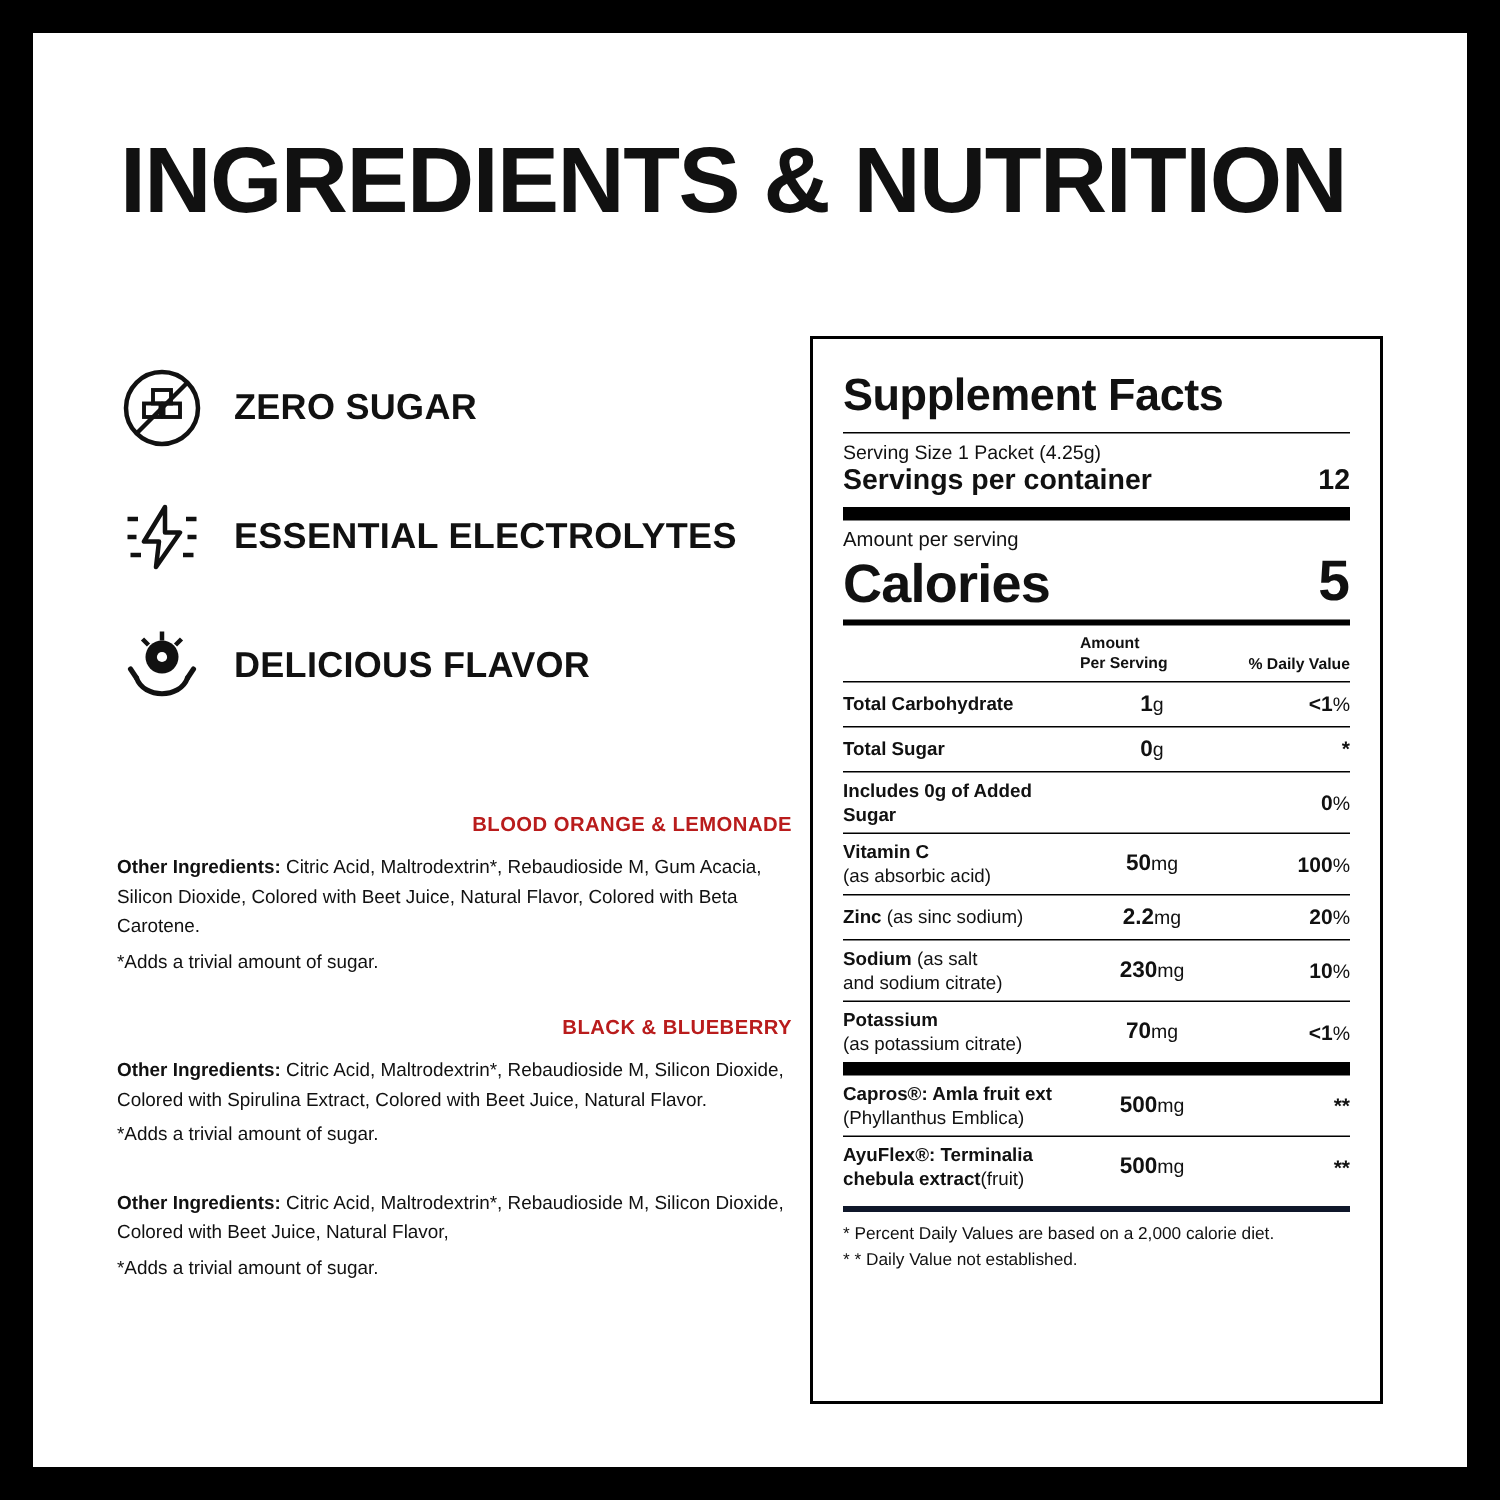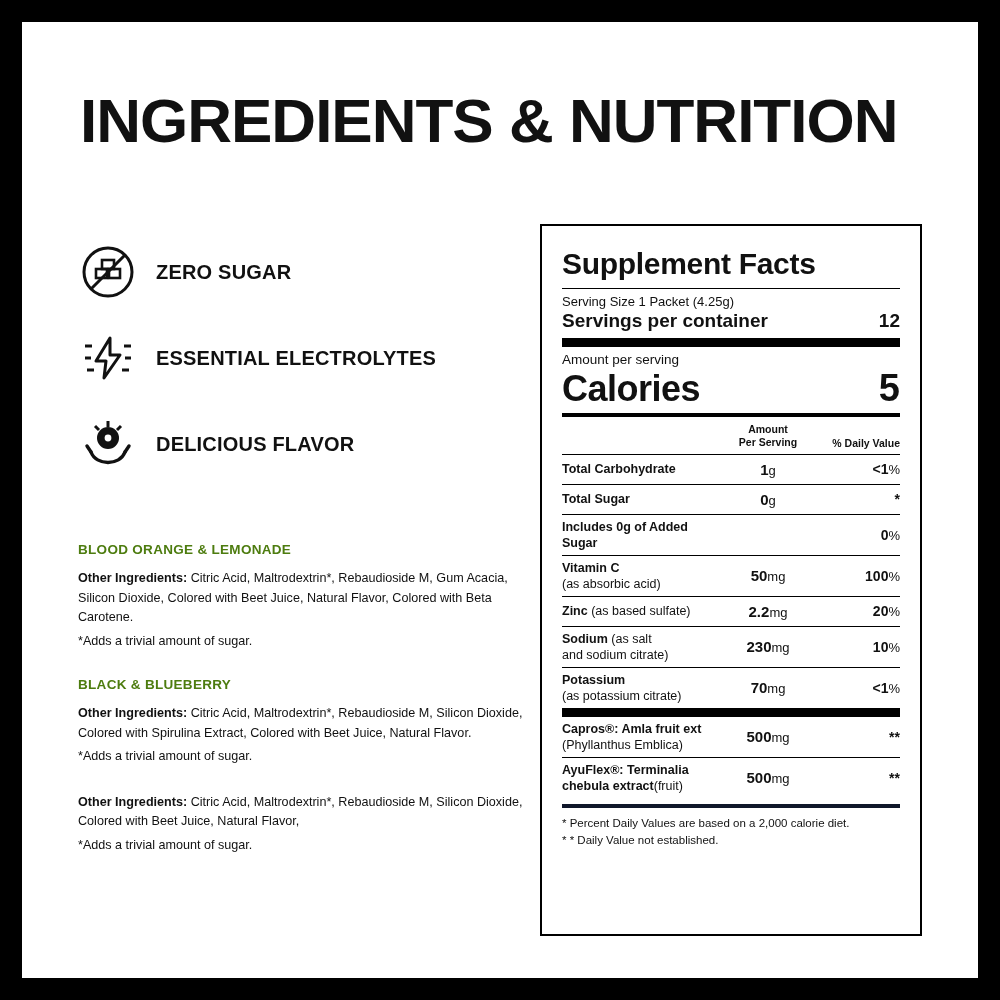--- a/index.html
+++ b/index.html
@@ -48,39 +48,40 @@
     height: 56px;
     margin-bottom: 30px;
   }
   .feature .ico {
     width: 56px; height: 56px;
     flex: 0 0 56px;
     display: block;
   }
   .feature .flabel {
     margin-left: 20px;
-    font-size: 20px;
+    font-size: 24px;
     font-weight: 700;
     letter-spacing: 0.2px;
     color: #111;
     white-space: nowrap;
   }
 
   .flavors {
     position: absolute;
     left: 56px; top: 520px;
     width: 450px;
   }
   .flavor { margin-bottom: 26px; }
   .flavor-name {
     font-size: 13.5px;
     font-weight: 700;
     letter-spacing: 0.3px;
-    color: #4d7c0f;
+    color: #b91c1c;
     margin-bottom: 12px;
+    text-align: right;
   }
   .flavor-body {
     font-size: 12.6px;
     line-height: 1.55;
     color: #111;
   }
   .flavor-body b { font-weight: 700; }
   .flavor-note {
     font-size: 12.6px;
     line-height: 1.55;
@@ -139,21 +140,21 @@
 
   .hdr-row {
     display: flex;
     justify-content: flex-end;
     align-items: flex-end;
     padding: 6px 0 5px 0;
     gap: 0;
   }
   .hdr-amount {
     width: 96px;
-    text-align: center;
+    text-align: left;
     font-size: 10.5px;
     font-weight: 700;
     line-height: 1.25;
     color: #111;
   }
   .hdr-dv {
     width: 84px;
     text-align: right;
     font-size: 10.5px;
     font-weight: 700;
@@ -326,21 +327,21 @@
         <div class="n-dv"><b>0</b><span>%</span></div>
       </div>
 
       <div class="nrow">
         <div class="n-name"><b>Vitamin C</b><br><span>(as absorbic acid)</span></div>
         <div class="n-amt"><b>50</b><span>mg</span></div>
         <div class="n-dv"><b>100</b><span>%</span></div>
       </div>
 
       <div class="nrow">
-        <div class="n-name"><b>Zinc</b><span> (as based sulfate)</span></div>
+        <div class="n-name"><b>Zinc</b><span> (as sinc sodium)</span></div>
         <div class="n-amt"><b>2.2</b><span>mg</span></div>
         <div class="n-dv"><b>20</b><span>%</span></div>
       </div>
 
       <div class="nrow">
         <div class="n-name"><b>Sodium</b><span> (as salt</span><br><span>and sodium citrate)</span></div>
         <div class="n-amt"><b>230</b><span>mg</span></div>
         <div class="n-dv"><b>10</b><span>%</span></div>
       </div>
 

